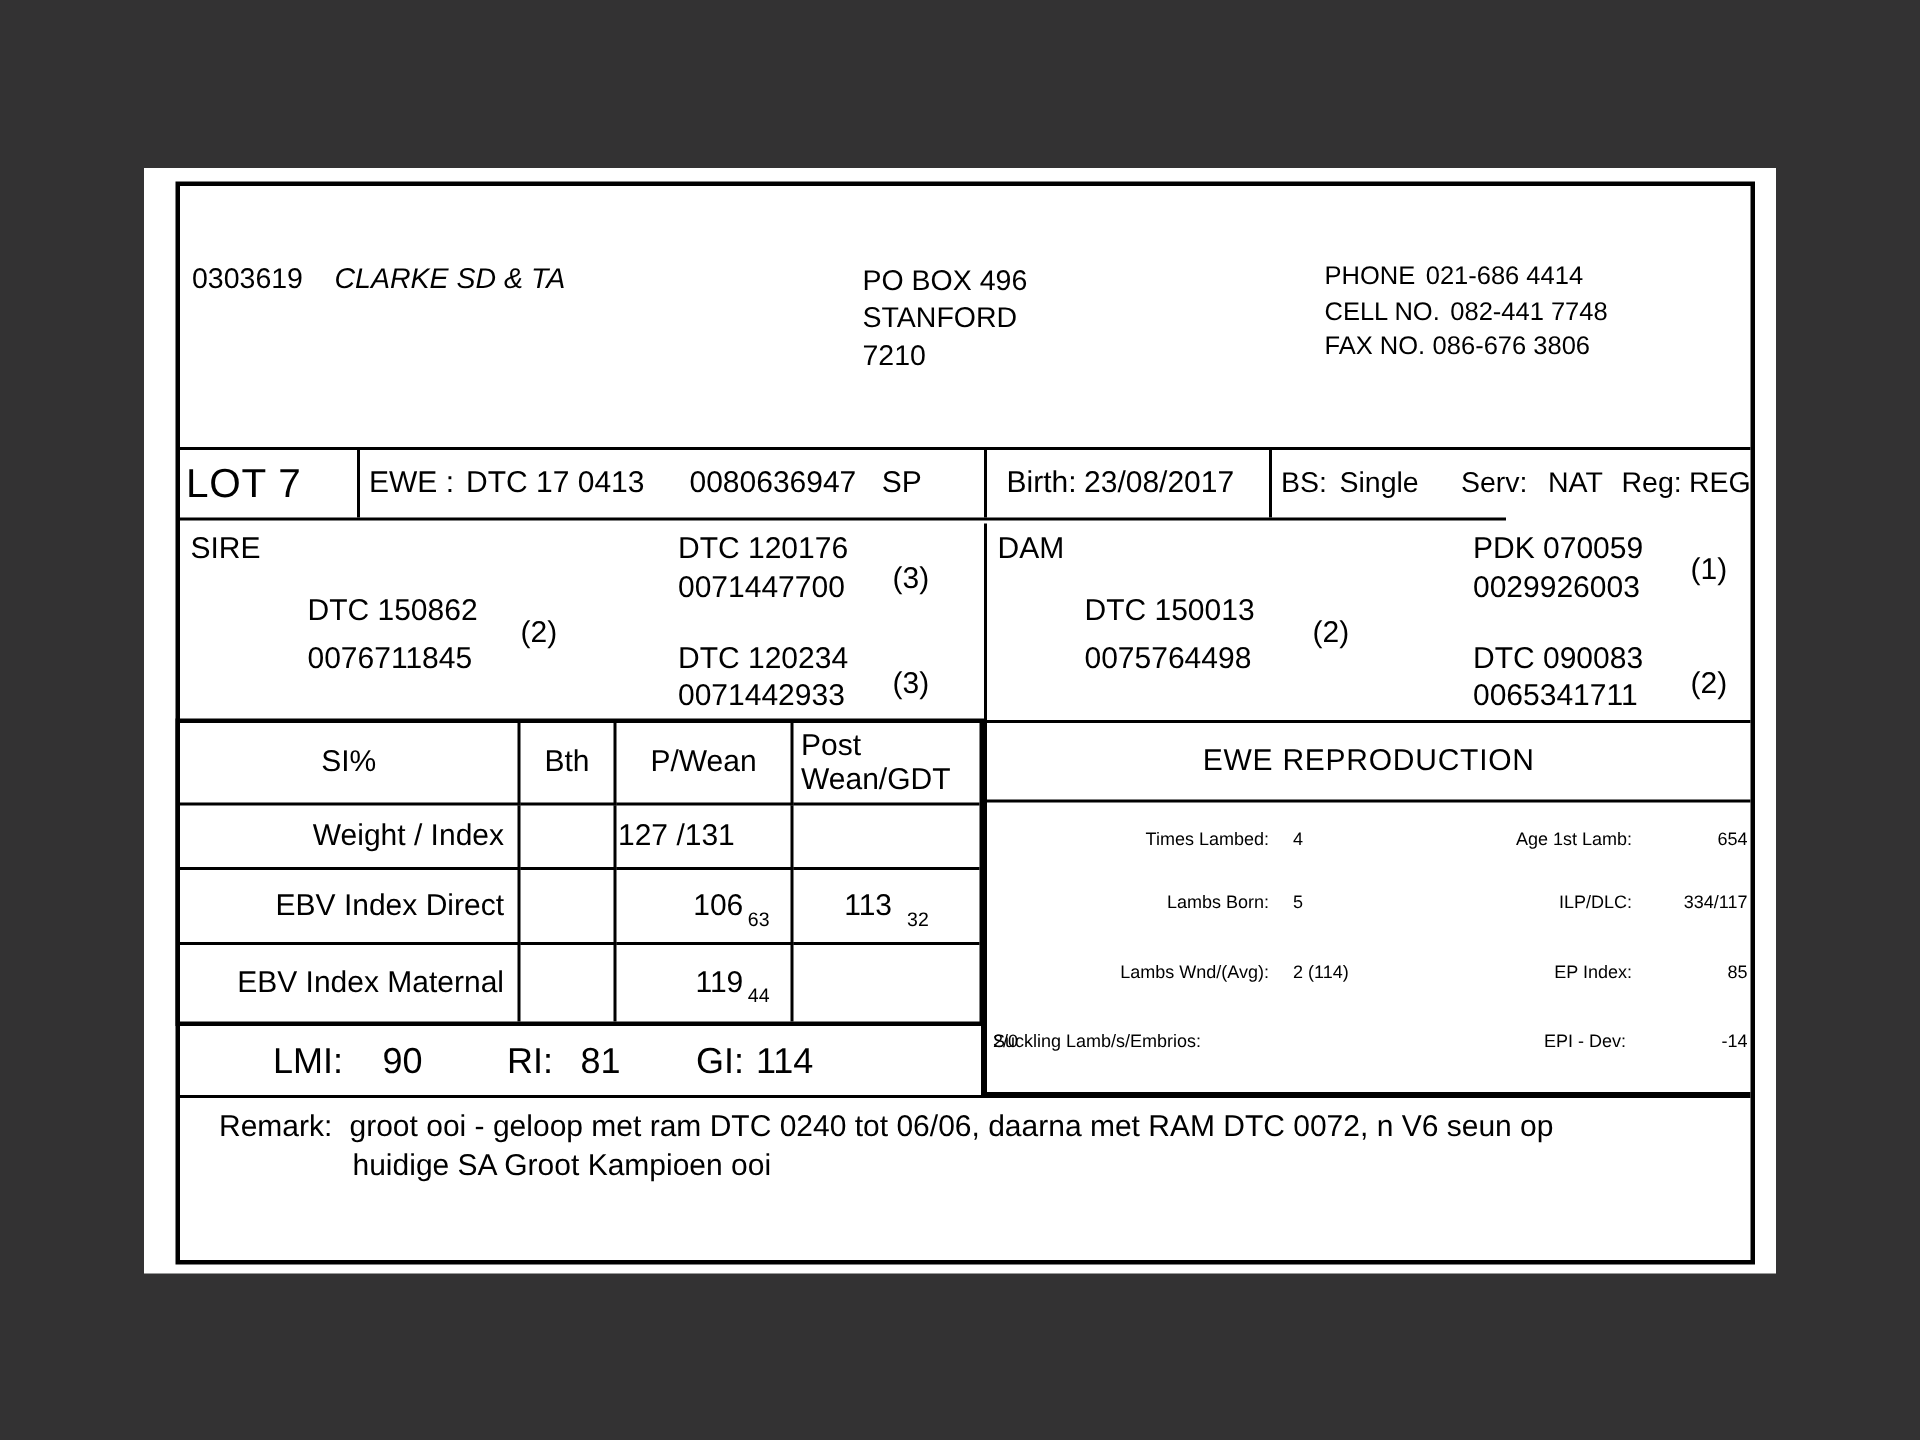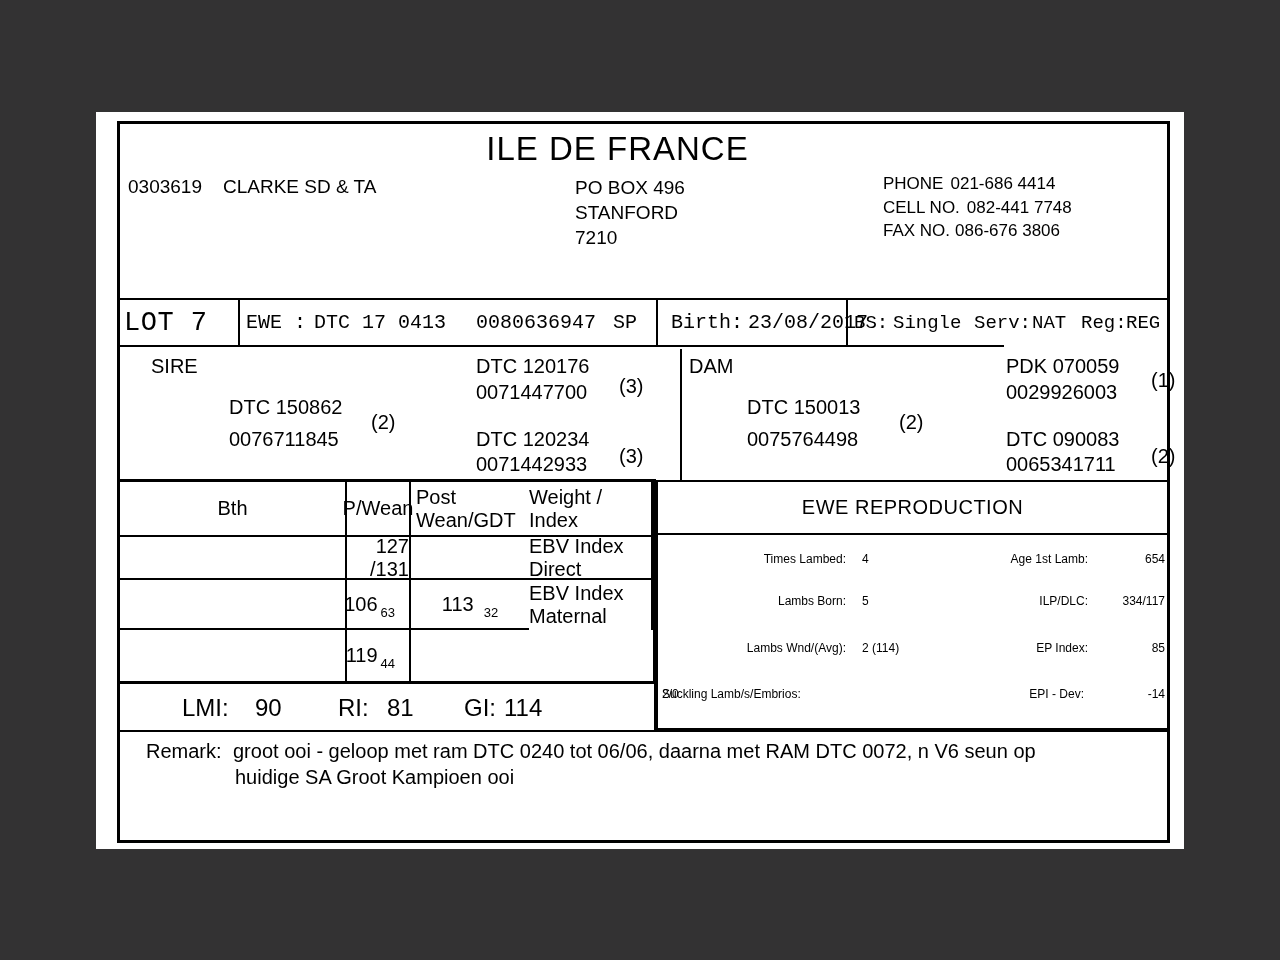--- a/index.html
+++ b/index.html
@@ -21,44 +21,44 @@
     width: 1047px; height: 716px;
     border: 3px solid #000;
     box-sizing: content-box;
   }
   .box > * { position: absolute; }
 
   
   .header { left: 0; top: 0; width: 1047px; height: 176px; border-bottom: 2px solid #000; box-sizing: border-box; }
   .title { position: absolute; left: 0; top: 6px; width: 100%; text-align: center; padding-right: 52px; box-sizing: border-box; font-size: 33px; letter-spacing: 1px; }
   .member-no { position: absolute; left: 8px; top: 52px; font-size: 19px; }
-  .owner     { position: absolute; left: 103px; top: 52px; font-size: 19px; }
+  .owner     { position: absolute; left: 103px; top: 52px; font-size: 19px; font-style: italic; }
   .address   { position: absolute; left: 455px; top: 51px; font-size: 19px; line-height: 25px; }
   .contact   { position: absolute; left: 763px; top: 48px; font-size: 17px; line-height: 23.5px; }
   .contact .lbl { display: inline-block; }
   .contact .val { display: inline-block; margin-left: 7px; }
 
   
-  .lot-row { left: 0; top: 176px; width: 884px; height: 47px; display: flex; box-sizing: border-box; border-bottom: 2px solid #000; font-family: Liberation Mono, monospace; }
+  .lot-row { left: 0; top: 176px; width: 884px; height: 47px; display: flex; box-sizing: border-box; border-bottom: 2px solid #000; }
   .lot-row > div { box-sizing: border-box; display: flex; align-items: center; }
   .lot-cell   { width: 120px; border-right: 2px solid #000; font-size: 27px; padding-left: 4px; letter-spacing: 0.5px; }
   .ewe-cell   { width: 418px; border-right: 2px solid #000; font-size: 20px; padding-left: 6px; }
   .ewe-cell .ewe-id  { margin-left: 8px; }
   .ewe-cell .ewe-reg { margin-left: 30px; }
   .ewe-cell .ewe-sp  { margin-left: 17px; }
   .birth-cell { width: 190px; border-right: 2px solid #000; font-size: 20px; padding-left: 13px; }
   .birth-cell .bval { margin-left: 5px; }
   .bs-cell { flex: 1; position: relative; font-size: 19px; }
   .bs-cell span { position: absolute; top: 12px; }
   .bs-l { left: 6px; }  .bs-v { left: 45px; }
   .sv-l { left: 126px; } .sv-v { left: 184px; }
   .rg-l { left: 233px; } .rg-v { left: 278px; }
 
   
-  .pedigree { left: 0; top: 225px; width: 1047px; height: 133px; display: flex; padding-left: 24px; }
+  .pedigree { left: 0; top: 225px; width: 1047px; height: 133px; display: flex; }
   .ped-half { position: relative; width: 538px; height: 133px; box-sizing: border-box; font-size: 20px; }
   .ped-half.sire { border-right: 2px solid #000; }
   .ped-half.dam  { flex: 1; }
   .ped-half span { position: absolute; white-space: nowrap; }
   .sec-lbl { left: 7px; top: 6px; }
   .p-id   { left: 85px;  top: 47px; }
   .p-note { left: 227px; top: 62px; }
   .p-reg  { left: 85px;  top: 79px; }
   .gs-id   { left: 332px; top: 6px;  }
   .gs-reg  { left: 332px; top: 32px; }
@@ -122,21 +122,20 @@
   .remark-l1  { position: absolute; left: 113px; top: 8px; }
   .remark-l2  { position: absolute; left: 115px; top: 34px; }
 </style>
 </head>
 <body>
 
 <div class="page">
   <div class="box">
 
     <div class="header">
-      <div class="title">ILE DE FRANCE</div>
       <div class="member-no">0303619</div>
       <div class="owner">CLARKE SD &amp; TA</div>
       <div class="address">
         <div>PO BOX 496</div>
         <div>STANFORD</div>
         <div>7210</div>
       </div>
       <div class="contact">
         <div><span class="lbl">PHONE</span><span class="val">021-686 4414</span></div>
         <div><span class="lbl">CELL NO.</span><span class="val">082-441 7748</span></div>
@@ -187,20 +186,21 @@
         <span class="gs-id">PDK 070059</span>
         <span class="gs-reg">0029926003</span>
         <span class="gs-note">(1)</span>
         <span class="gd-id">DTC 090083</span>
         <span class="gd-reg">0065341711</span>
         <span class="gd-note">(2)</span>
       </div>
     </div>
 
     <div class="si-table">
+      <div class="bR bB hc">SI%</div>
       <div class="bR bB hc">Bth</div>
       <div class="bR bB hc">P/Wean</div>
       <div class="bB h-post">
         <div>
           <div>Post</div>
           <div>Wean/GDT</div>
         </div>
       </div>
 
       <div class="bR bB c-lbl">Weight / Index</div>

